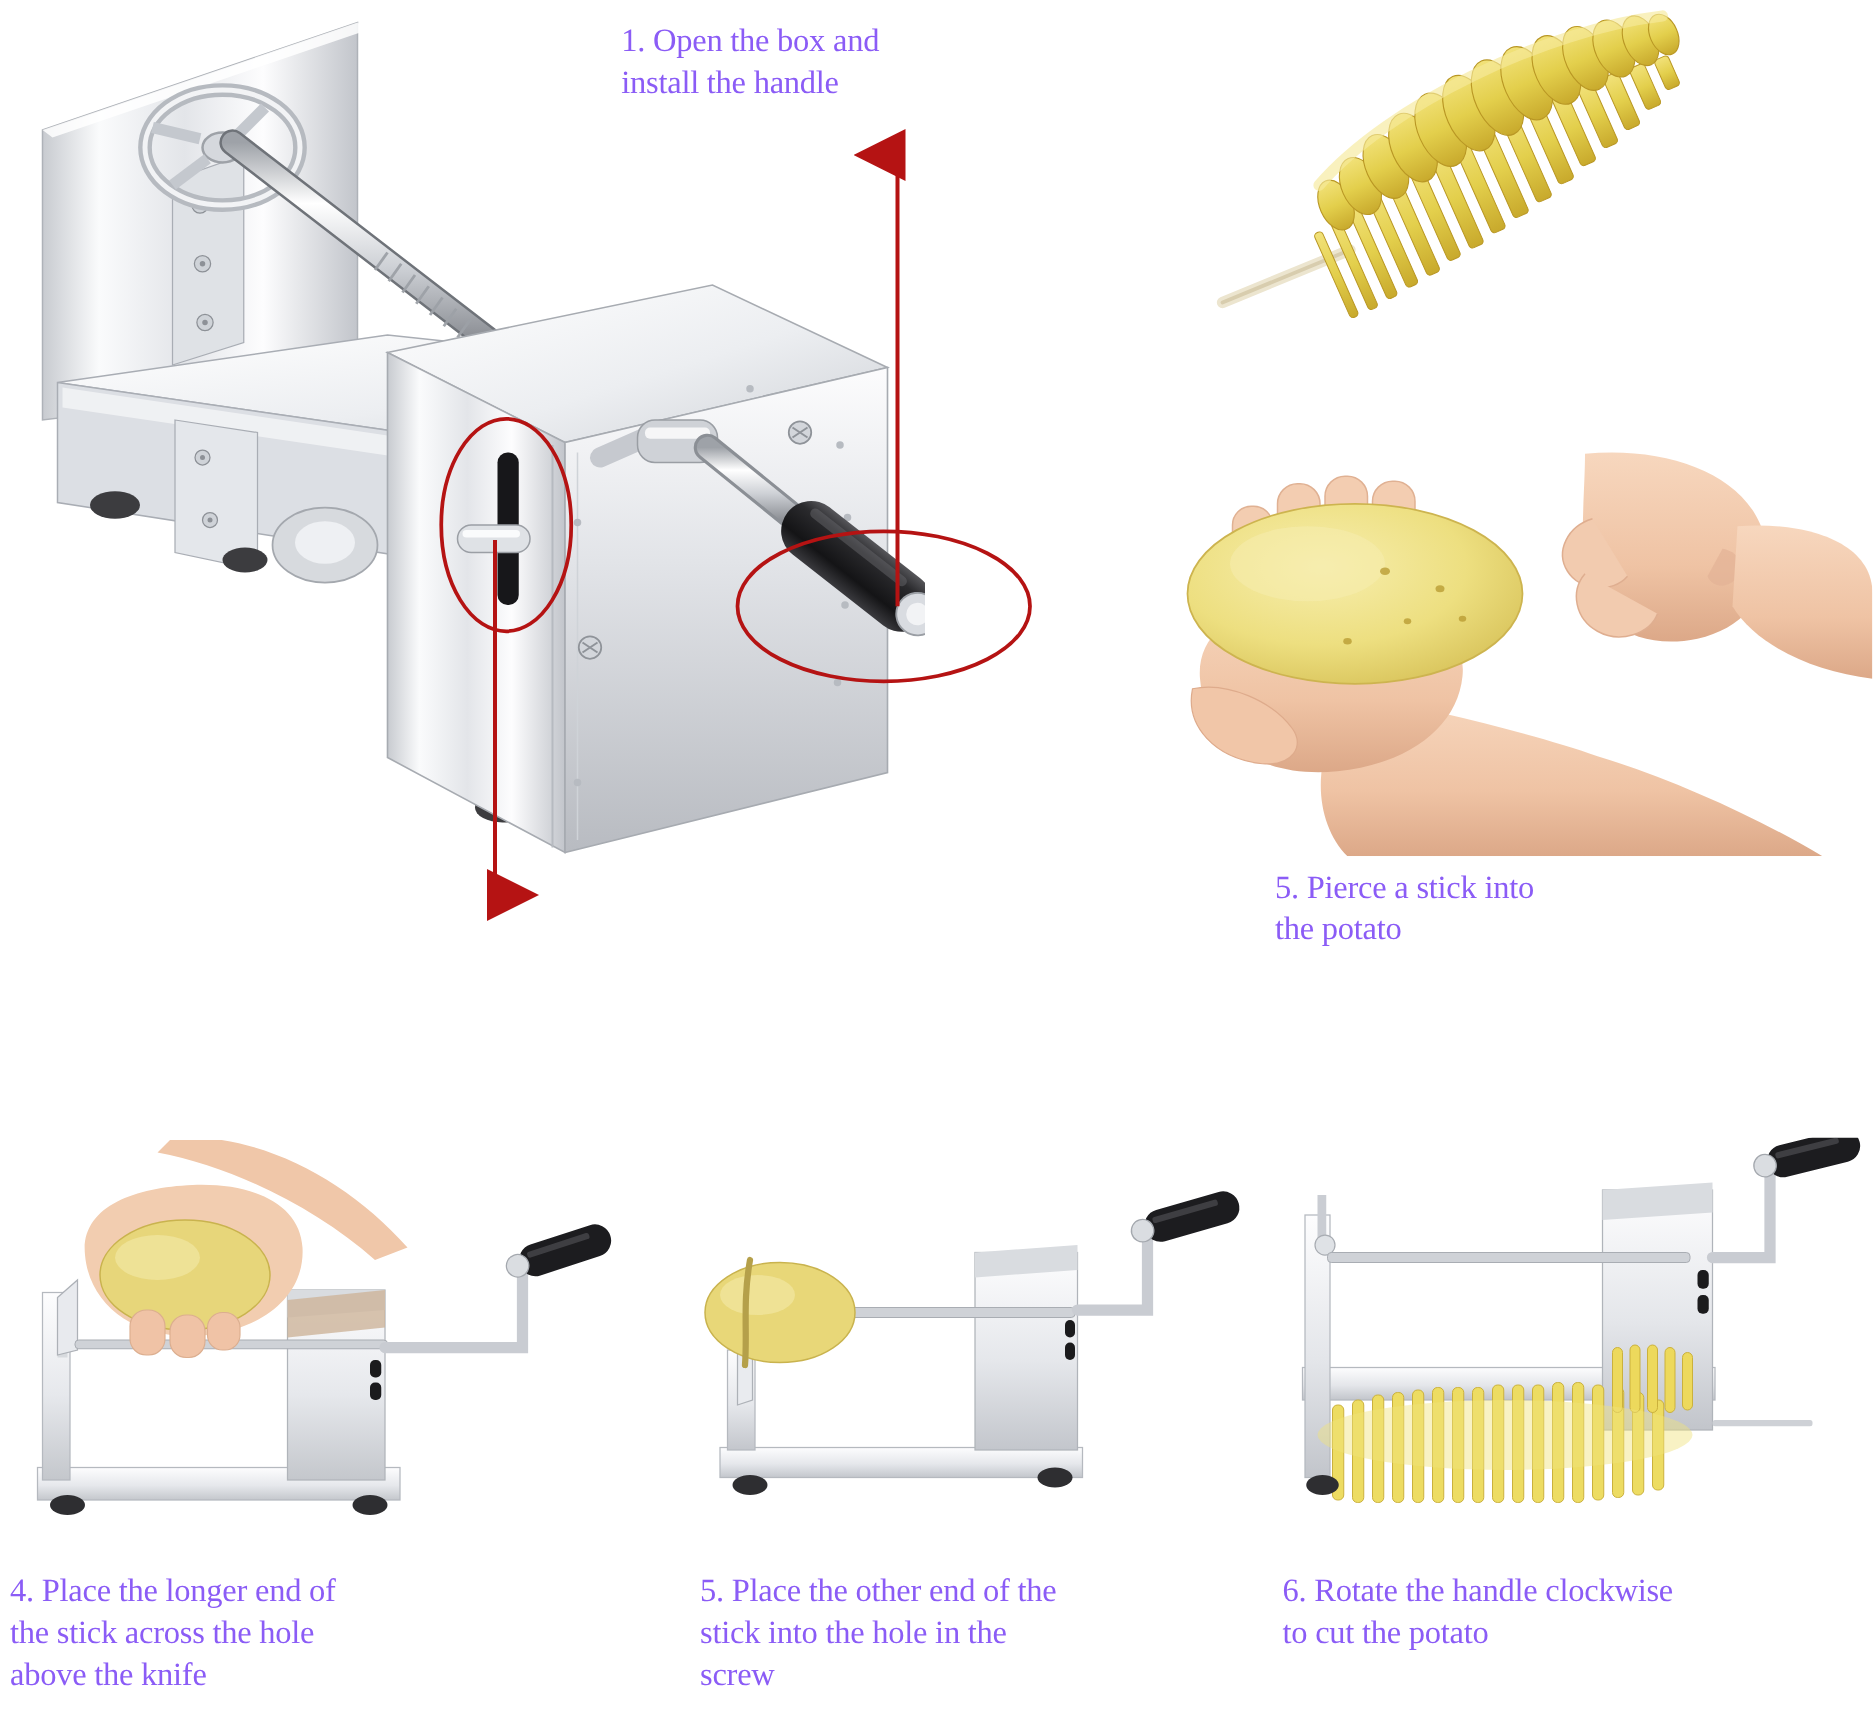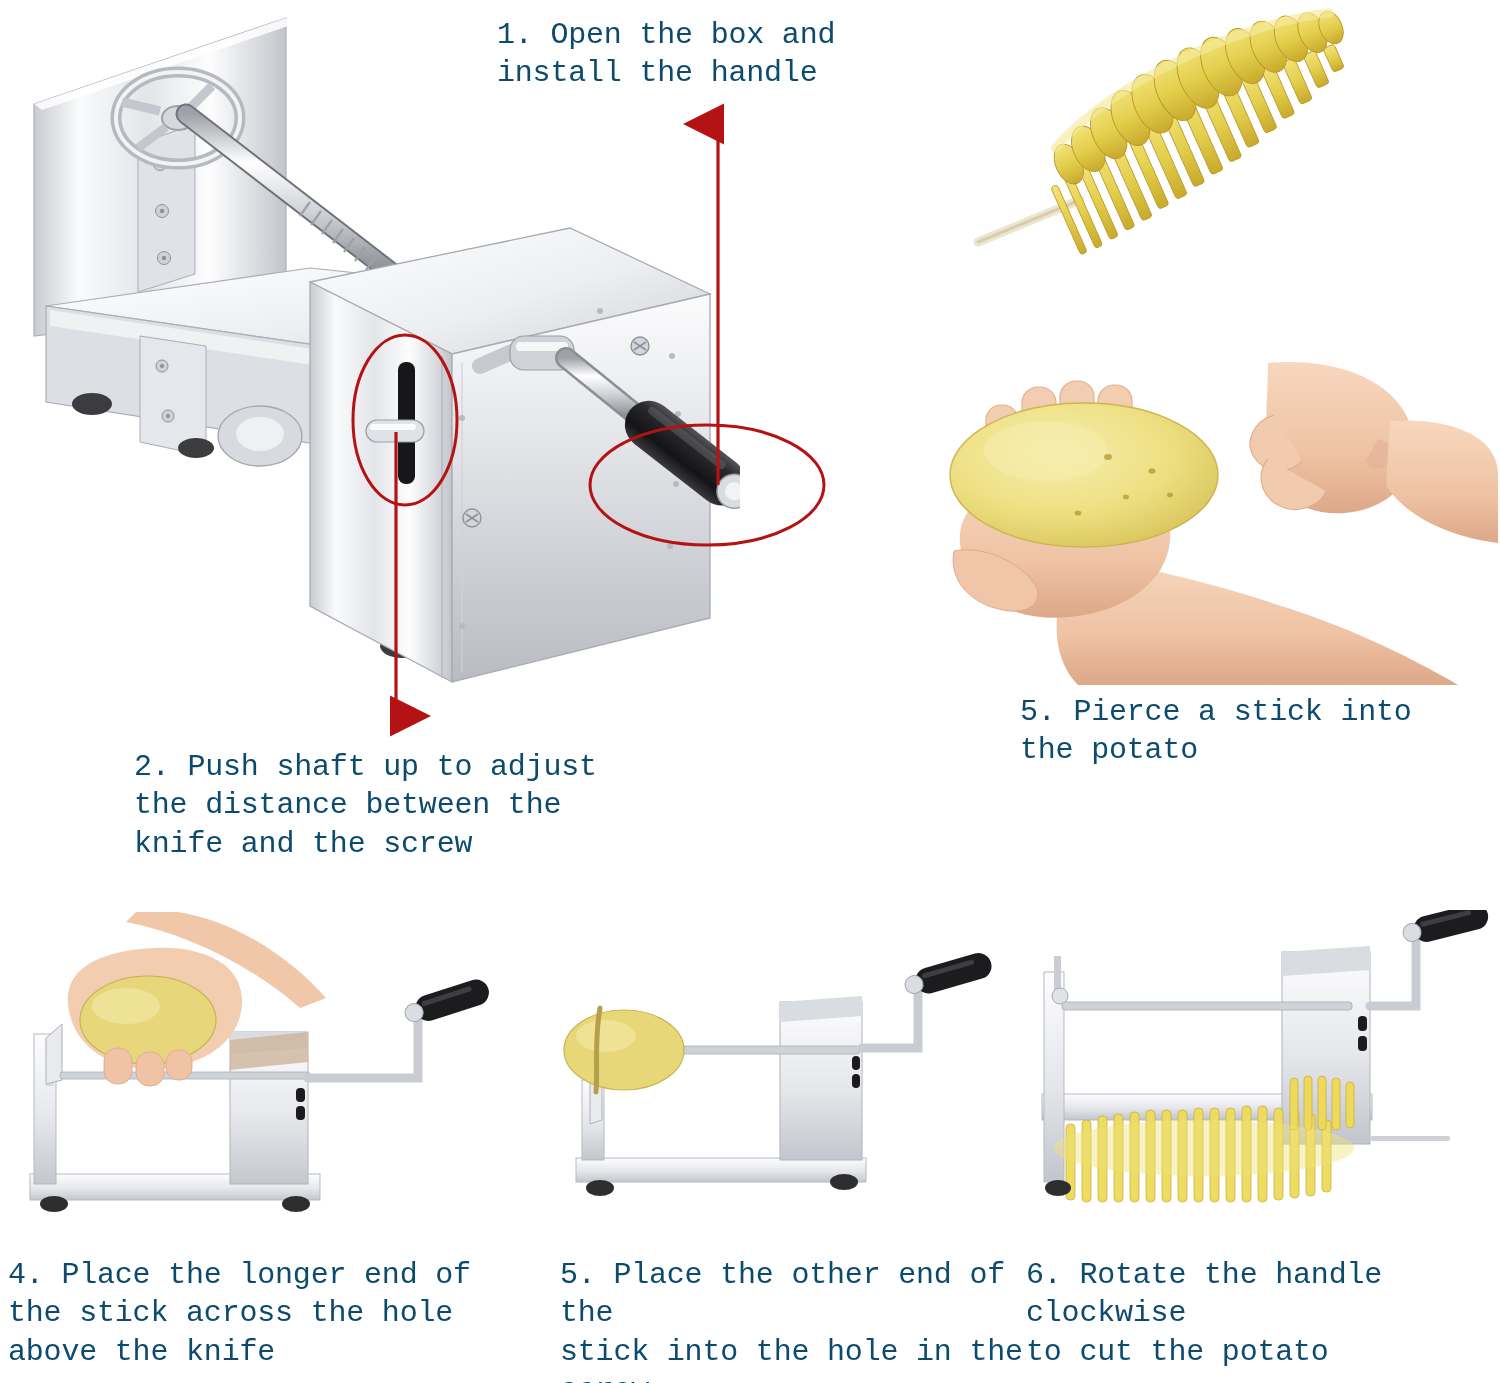--- a/index.html
+++ b/index.html
@@ -18,24 +18,24 @@
 
   .sheet {
     position: absolute;
     inset: 0;
     background: #ffffff;
   }
 
   
   .caption {
     position: absolute;
-    font-family: Liberation Mono, monospace;
-    font-size: 30px;
+    font-family: Liberation Serif, serif;
+    font-size: 26px;
     line-height: 1.28;
-    color: #0c4a6e;
+    color: #8b5cf6;
     white-space: pre-line;
     letter-spacing: -0.2px;
   }
 
   
   #cap-1 { left: 497px; top: 16px;  width: 420px; }
   #cap-2 { left: 134px; top: 748px; width: 600px; }
   #cap-3 { left: 1020px; top: 693px; width: 470px; }
   #cap-4 { left: 8px;   top: 1256px; width: 500px; }
   #cap-5 { left: 560px; top: 1256px; width: 470px; }
@@ -493,23 +493,20 @@
 
     <ellipse cx="405" cy="420" rx="52" ry="85" fill="none" stroke="#b51313" stroke-width="3"></ellipse>
 
     <line x1="718" y1="485" x2="718" y2="124" stroke="#b51313" stroke-width="3.2" marker-end="url(#arrowUp)"></line>
 
     <line x1="396" y1="432" x2="396" y2="716" stroke="#b51313" stroke-width="3.2" marker-end="url(#arrowDown)"></line>
   </svg>
 
   <div class="caption" id="cap-1">1. Open the box and
     install the handle</div>
-  <div class="caption" id="cap-2">2. Push shaft up to adjust
-    the distance between the
-    knife and the screw</div>
   <div class="caption" id="cap-3">5. Pierce a stick into
     the potato</div>
   <div class="caption" id="cap-4">4. Place the longer end of
     the stick across the hole
   above the knife</div>
   <div class="caption" id="cap-5">5. Place the other end of the
    stick into the hole in the
    screw</div>
   <div class="caption" id="cap-6">6. Rotate the handle clockwise
     to cut the potato</div>

